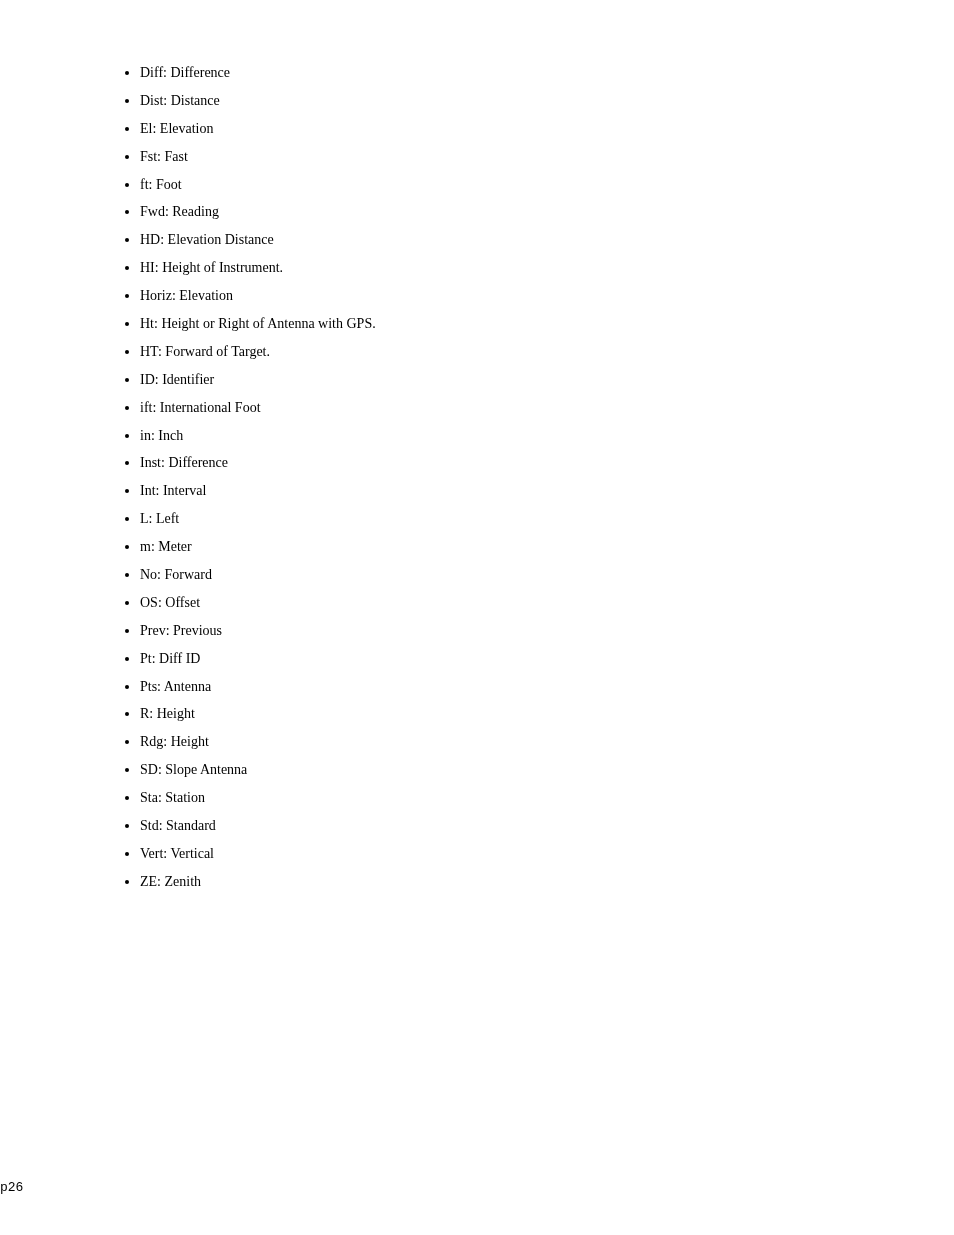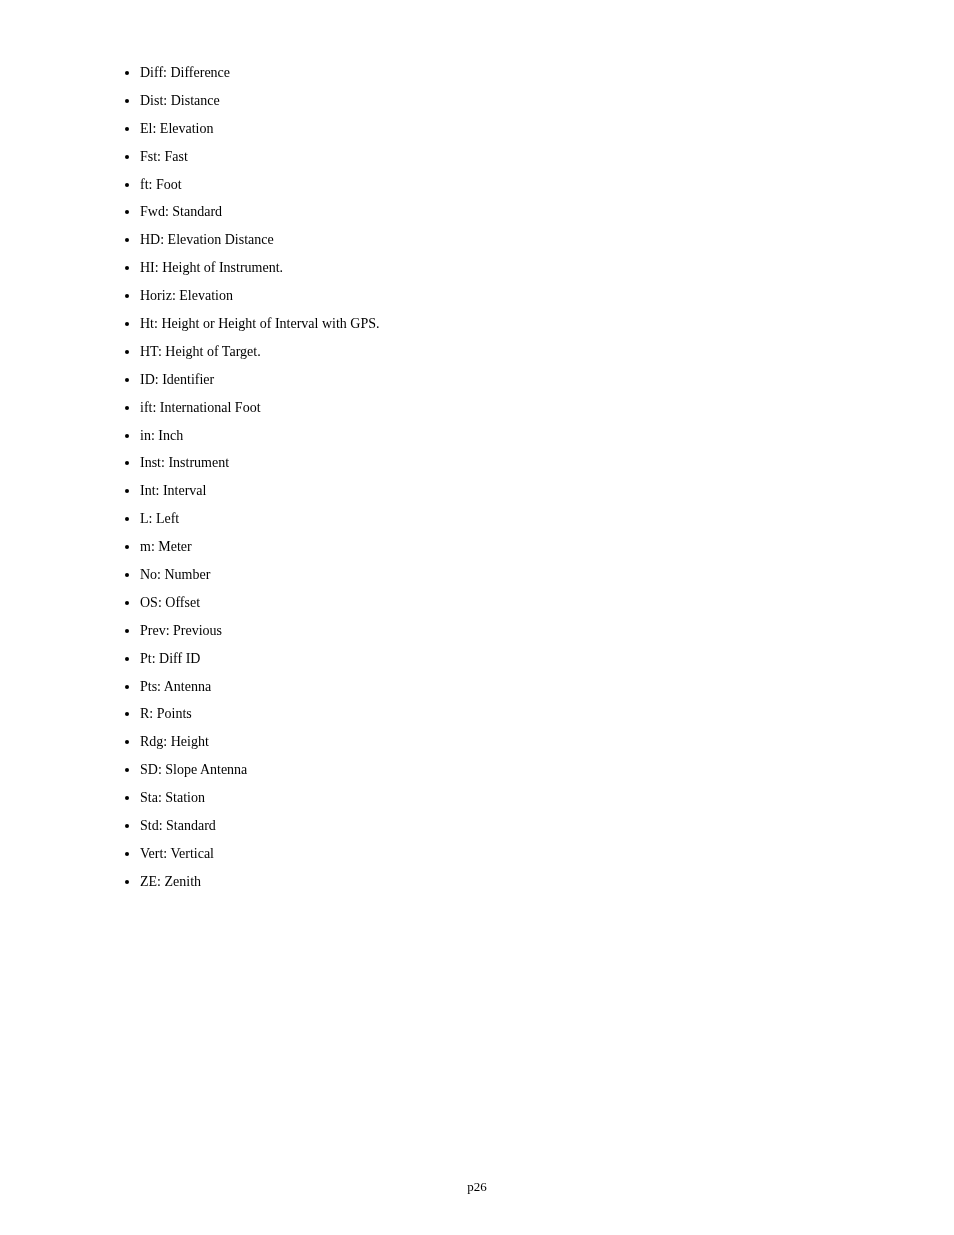--- a/index.html
+++ b/index.html
@@ -30,54 +30,54 @@
 
     ul.abbrev-list li {
       margin-bottom: 2px;
     }
 
     .page-footer {
       position: absolute;
       bottom: 40px;
       left: 0;
       right: 0;
-      text-align: center;
       font-size: 13px;
       color: #000;
+      font-family: Liberation Mono, monospace;
     }
   </style>
 </head>
 <body>
 
 <div class="page-content">
   <ul class="abbrev-list">
   <li>Diff: Difference</li>
       <li>Dist: Distance</li>
       <li>El: Elevation</li>
       <li>Fst: Fast</li>
       <li>ft: Foot</li>
-      <li>Fwd: Standard</li>
+      <li>Fwd: Reading</li>
       <li>HD: Elevation Distance</li>
       <li>HI: Height of Instrument.</li>
       <li>Horiz: Elevation</li>
-      <li>Ht: Height or Height of Interval with GPS.</li>
-      <li>HT: Height of Target.</li>
+      <li>Ht: Height or Right of Antenna with GPS.</li>
+      <li>HT: Forward of Target.</li>
       <li>ID: Identifier</li>
       <li>ift: International Foot</li>
       <li>in: Inch</li>
-      <li>Inst: Instrument</li>
+      <li>Inst: Difference</li>
       <li>Int: Interval</li>
       <li>L: Left</li>
       <li>m: Meter</li>
-      <li>No: Number</li>
+      <li>No: Forward</li>
       <li>OS: Offset</li>
       <li>Prev: Previous</li>
       <li>Pt: Diff ID</li>
       <li>Pts: Antenna</li>
-      <li>R: Points</li>
+      <li>R: Height</li>
       <li>Rdg: Height</li>
       <li>SD: Slope Antenna</li>
       <li>Sta: Station</li>
       <li>Std: Standard</li>
       <li>Vert: Vertical</li>
       <li>ZE: Zenith</li>
     </ul>
 </div>
 
 <div class="page-footer">

